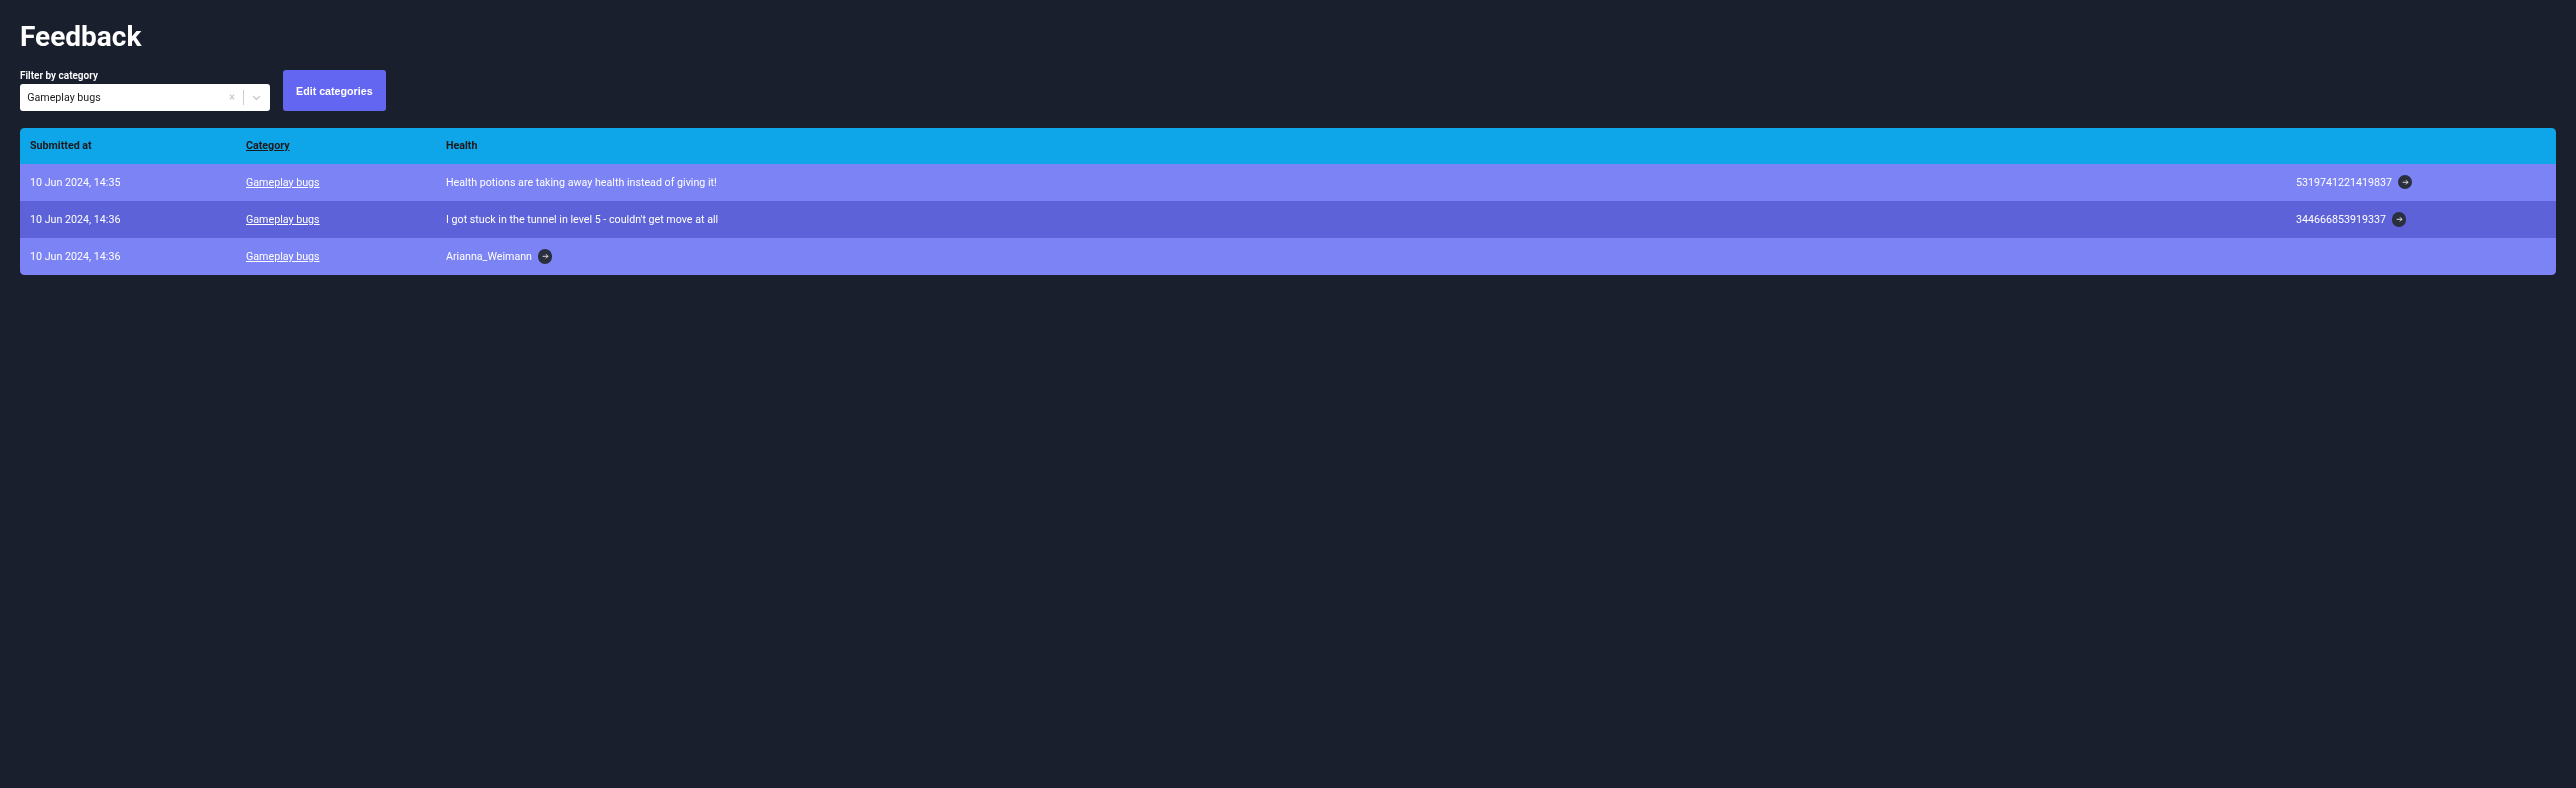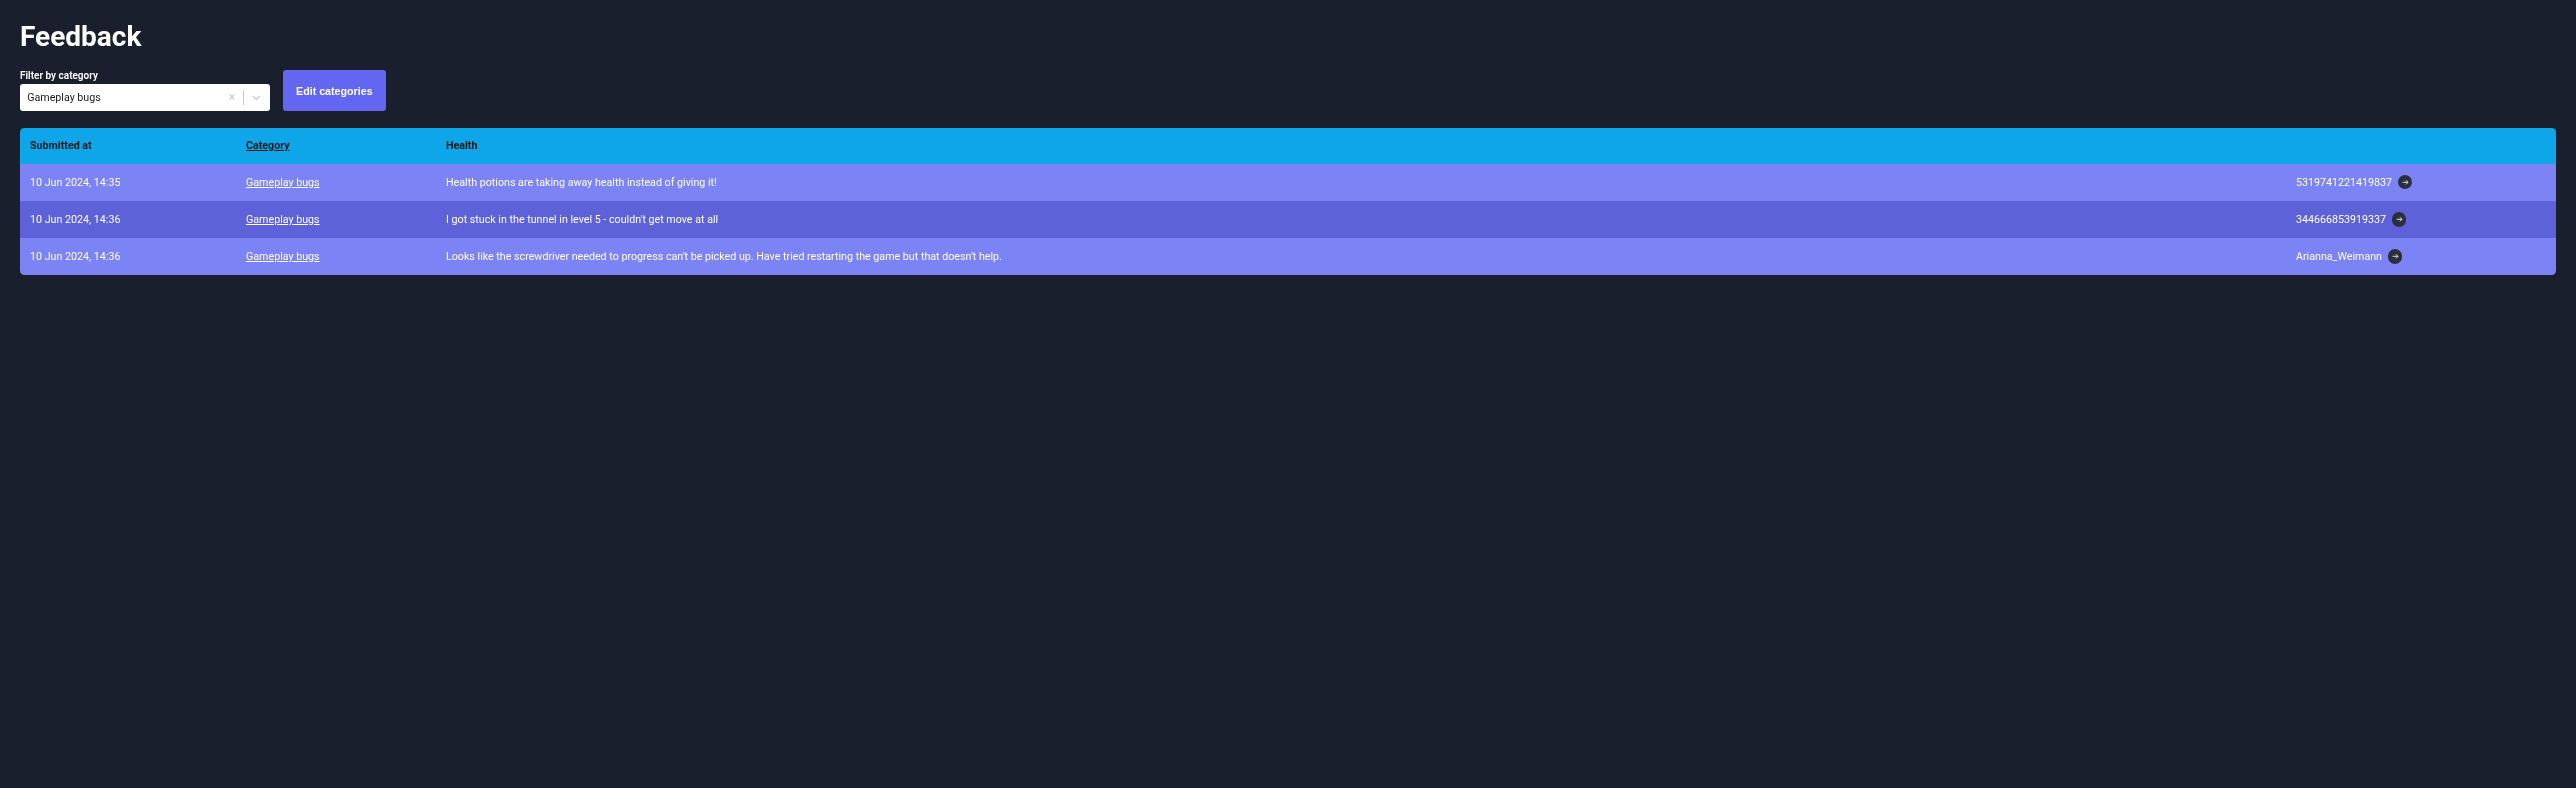--- a/index.html
+++ b/index.html
@@ -239,21 +239,20 @@
         <svg class="arrow-icon" viewBox="0 0 16 16" fill="none" stroke="#ffffff" stroke-width="1.5">
           <path d="M3 8h10M9 4l4 4-4 4"></path>
         </svg>
       </span>
     </div>
   </div>
 
   <div class="table-row light">
     <div class="col col-submitted">10 Jun 2024, 14:36</div>
     <div class="col col-category">Gameplay bugs</div>
-    <div class="col col-comment">Looks like the screwdriver needed to progress can't be picked up. Have tried restarting the game but that doesn't help.</div>
     <div class="col col-player">
       <span>Arianna_Weimann</span>
       <span class="player-link">
         <svg class="arrow-icon" viewBox="0 0 16 16" fill="none" stroke="#ffffff" stroke-width="1.5">
           <path d="M3 8h10M9 4l4 4-4 4"></path>
         </svg>
       </span>
     </div>
   </div>
 </div>

